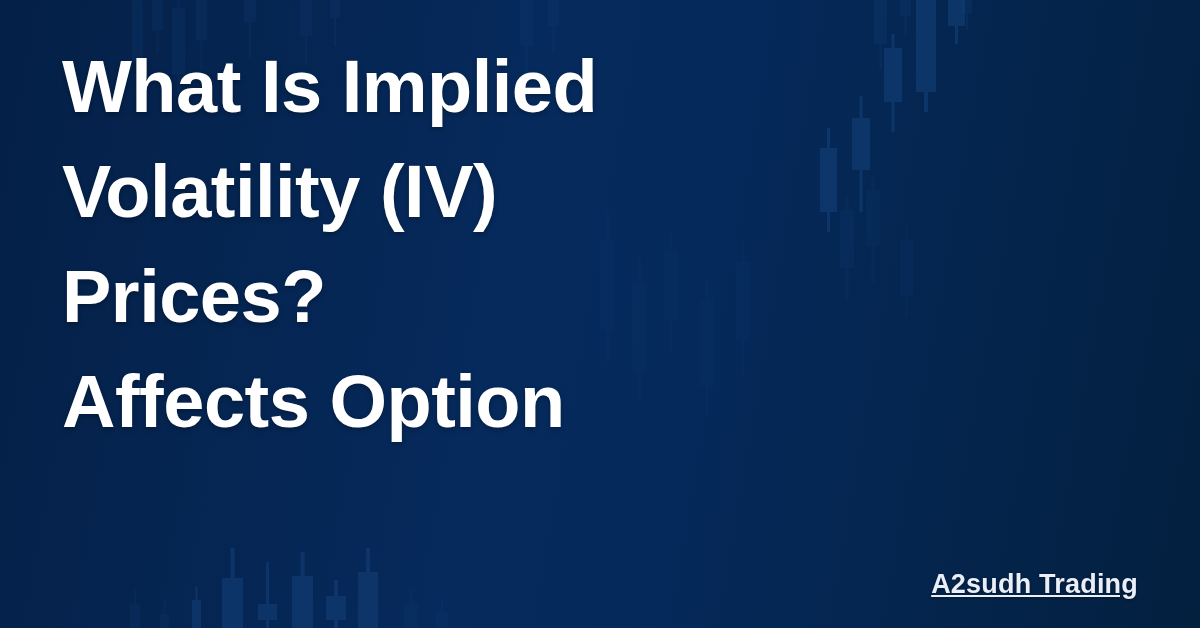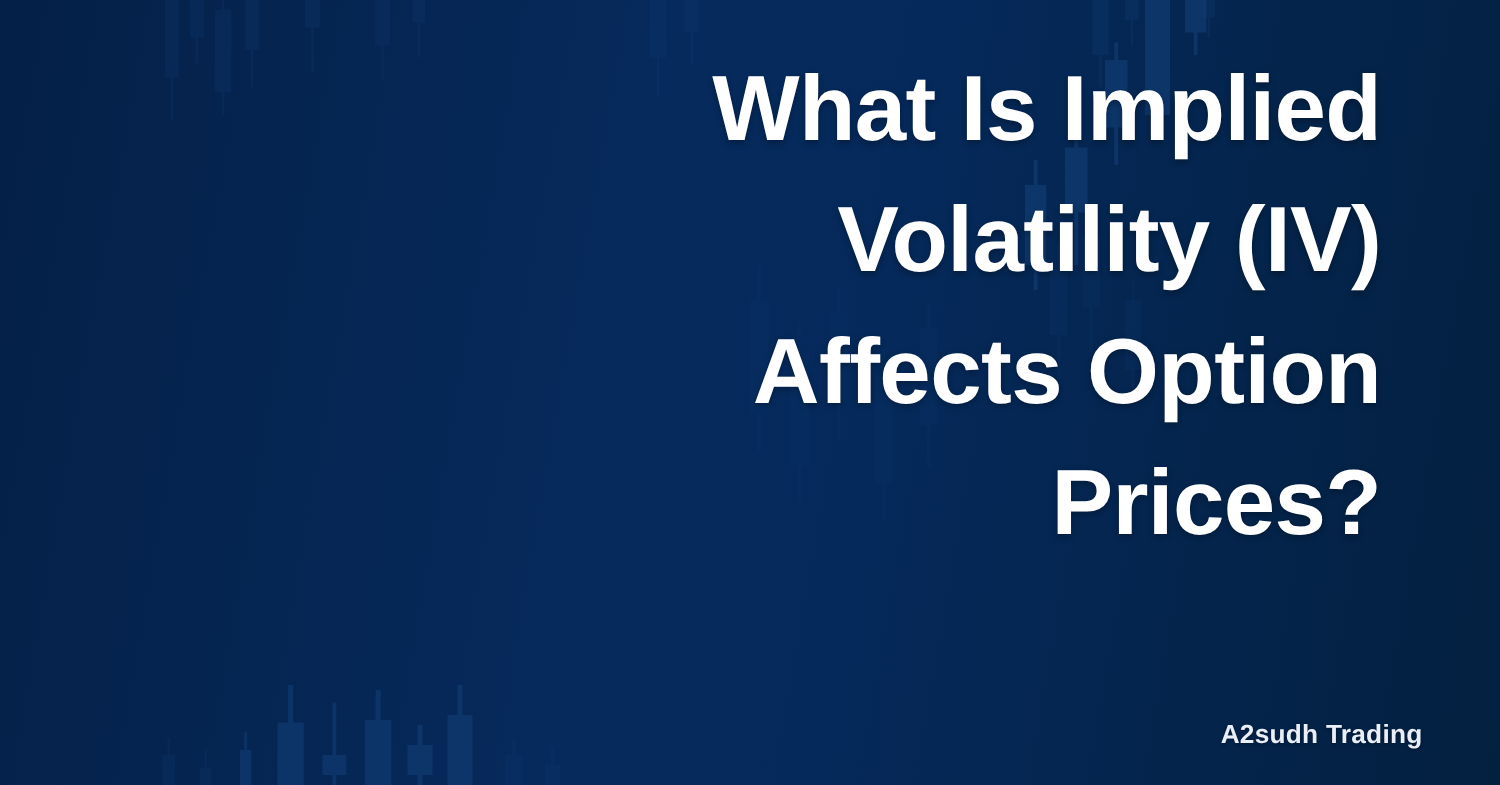--- a/index.html
+++ b/index.html
@@ -33,22 +33,22 @@
     display: block;
     width: 100%;
     height: 100%;
   }
   #title-block {
     position: absolute;
     left: 0;
     right: 0;
     top: 34px;
     z-index: 3;
-    text-align: right;
-    padding: 0 95px;
+    text-align: left;
+    padding: 0 62px;
     box-sizing: border-box;
   }
   .title-line {
     display: block;
     color: #ffffff;
     font-family: "Liberation Sans", sans-serif;
     font-weight: bold;
     font-size: 74px;
     line-height: 105px;
     letter-spacing: -0.5px;
@@ -56,23 +56,24 @@
     text-shadow: 0 2px 5px rgba(0,0,0,0.30);
   }
   #brand {
     position: absolute;
     right: 62px;
     bottom: 28px;
     z-index: 4;
     color: #e9eef7;
     font-family: "Liberation Sans", sans-serif;
     font-weight: bold;
-    font-size: 21px;
+    font-size: 27px;
     letter-spacing: 0.2px;
     text-shadow: 0 1px 3px rgba(0,0,0,0.35);
+    text-decoration: underline;
   }
 </style>
 </head>
 <body>
 
 <div id="banner">
 
   <div id="bg-gradient"></div>
 
   <div id="candle-layer">
@@ -166,19 +167,19 @@
             <rect x="441" y="598" width="2" height="30" fill="#14427c"></rect>
             <rect x="436" y="612" width="12" height="16" fill="#14427c"></rect>
           </g>
         </g>
     </svg>
   </div>
 
   <div id="title-block">
     <span class="title-line">What Is Implied</span>
     <span class="title-line">Volatility (IV)</span>
+    <span class="title-line">Prices?</span>
     <span class="title-line">Affects Option</span>
-    <span class="title-line">Prices?</span>
   </div>
 
   <div id="brand">A2sudh Trading</div>
 
 </div>
 
 </body></html>

